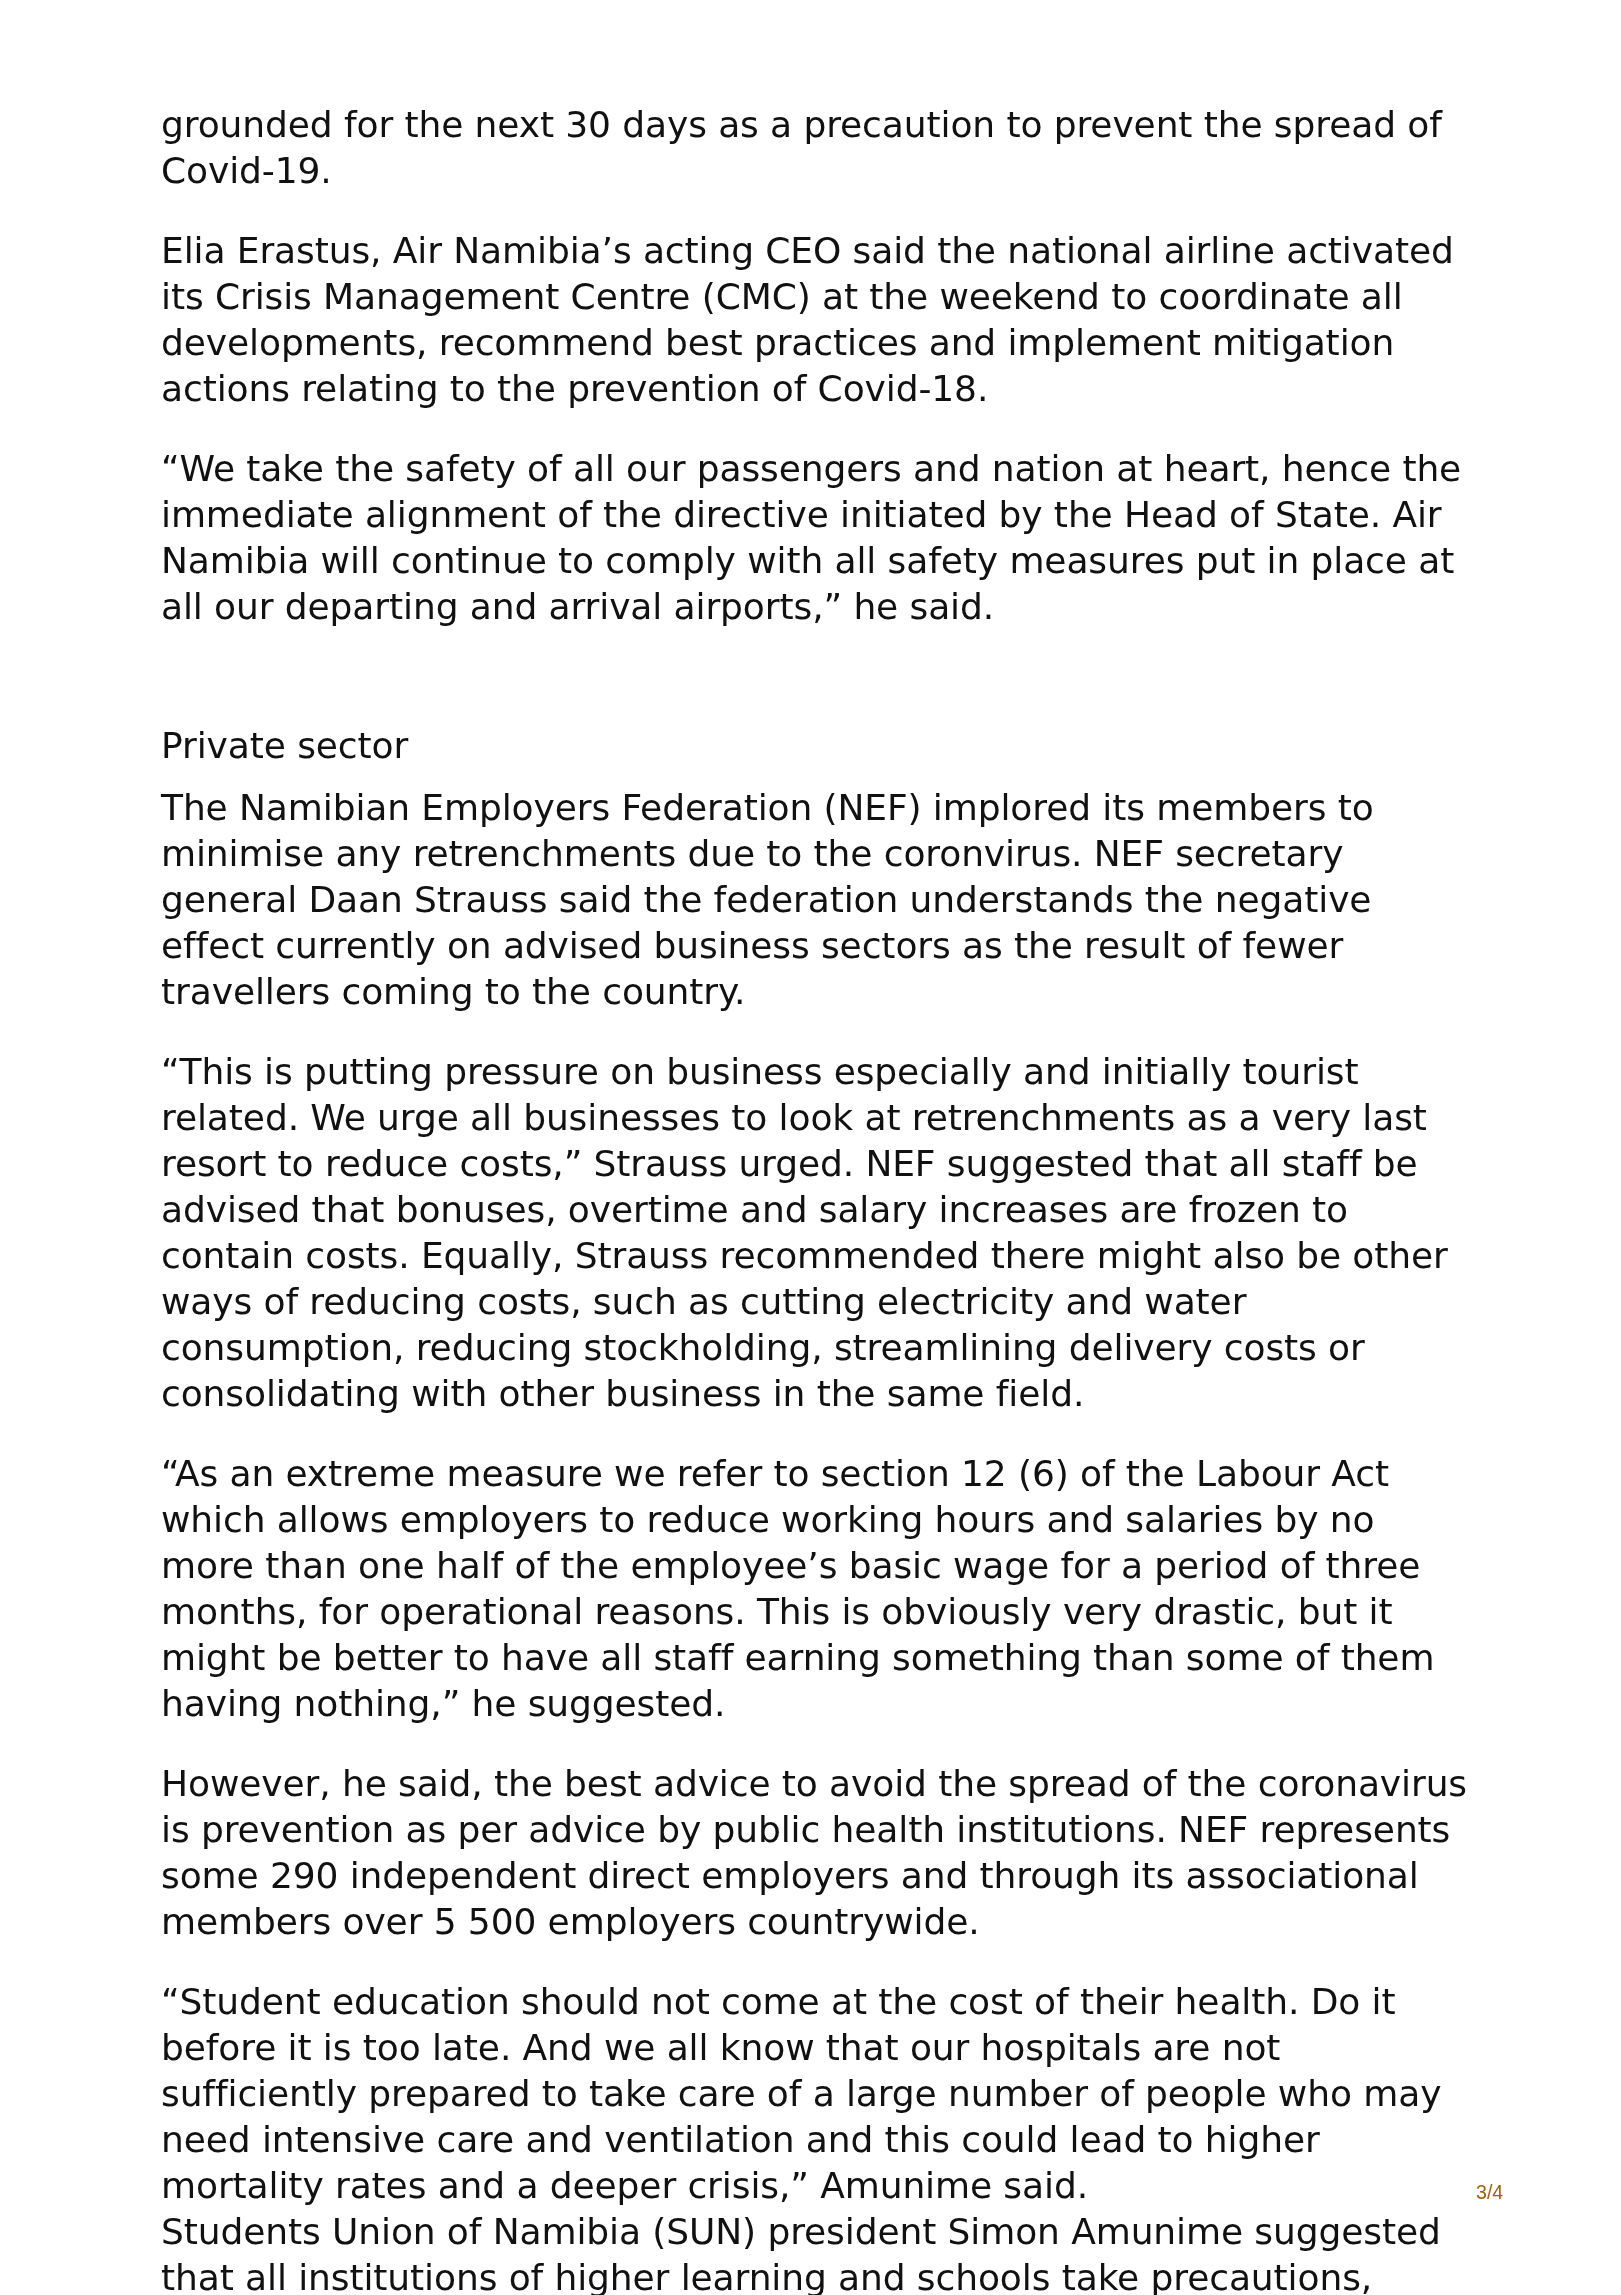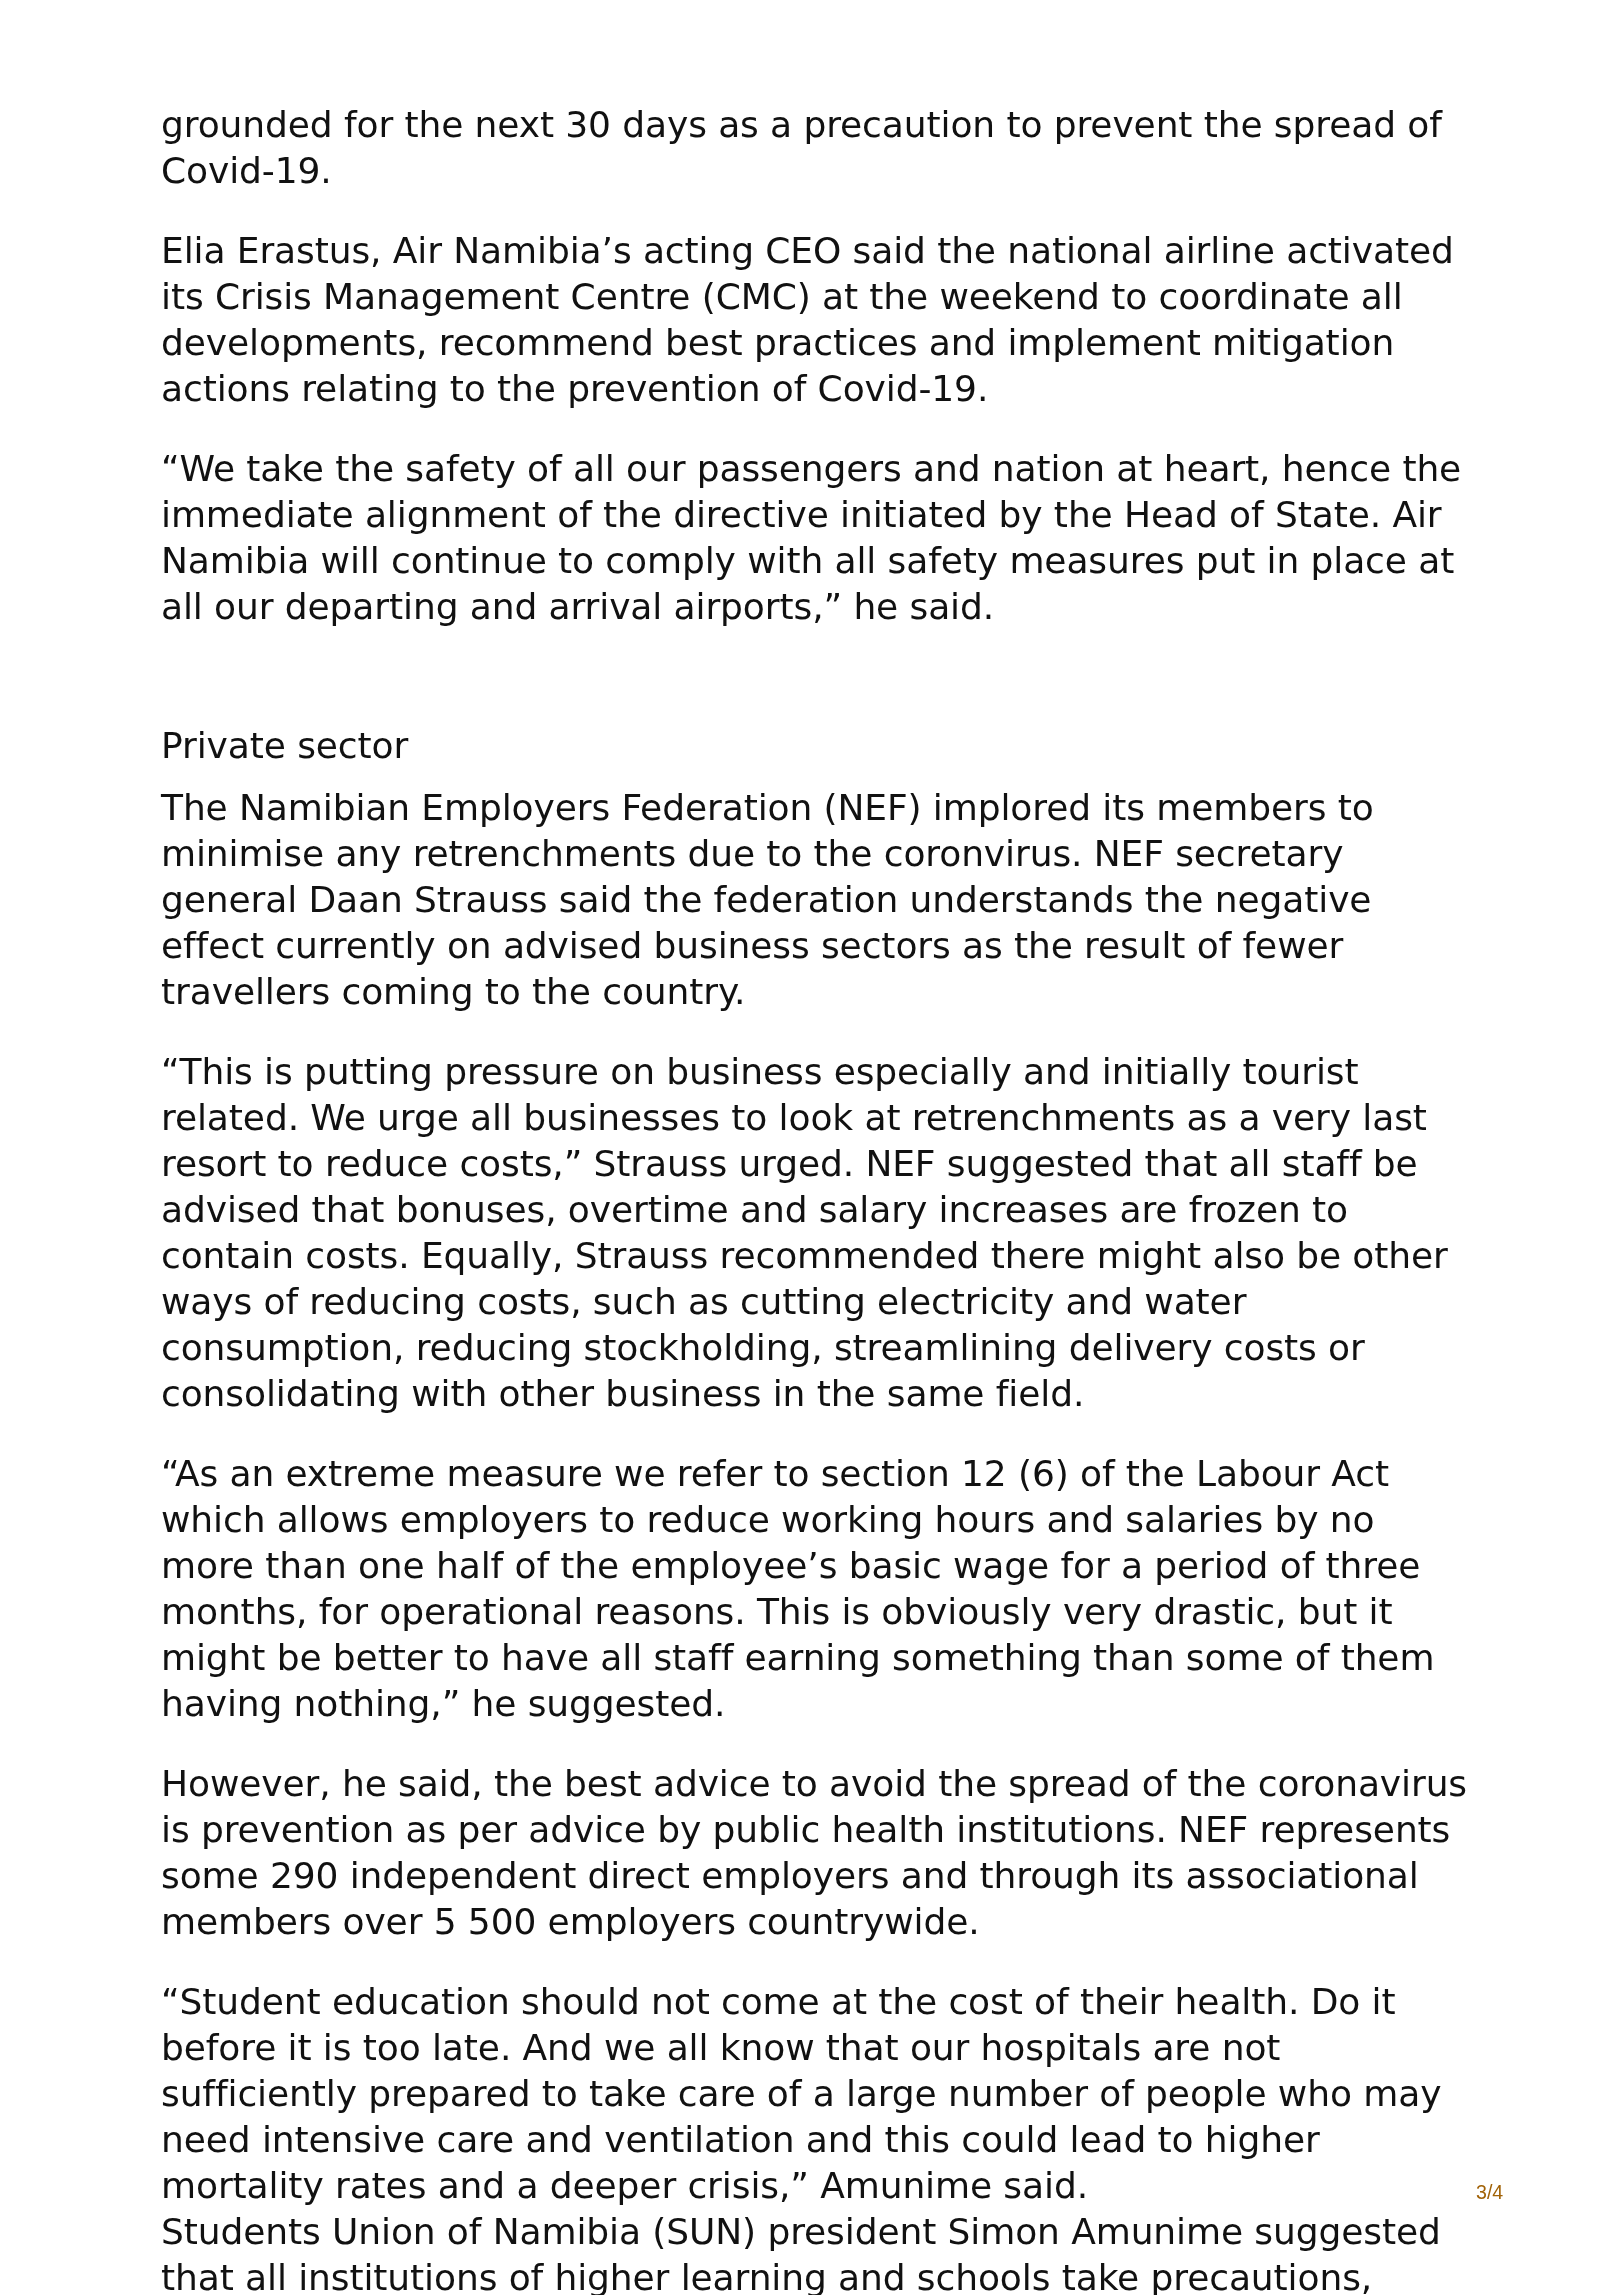--- a/index.html
+++ b/index.html
@@ -44,21 +44,21 @@
       font-size: 19.6px;
       line-height: 23.6px;
       color: #a16207;
     }
   </style>
 </head>
 <body>
 
 <div class="page">
   <p>grounded for the next 30 days as a precaution to prevent the spread of Covid-19.</p>
-  <p>Elia Erastus, Air Namibia’s acting CEO said the national airline activated its Crisis Management Centre (CMC) at the weekend to coordinate all developments, recommend best practices and implement mitigation actions relating to the prevention of Covid-19.</p>
+  <p>Elia Erastus, Air Namibia’s acting CEO said the national airline activated its Crisis Management Centre (CMC) at the weekend to coordinate all developments, recommend best practices and implement mitigation actions relating to the prevention of Covid-18.</p>
   <p>“We take the safety of all our passengers and nation at heart, hence the immediate alignment of the directive initiated by the Head of State. Air Namibia will continue to comply with all safety measures put in place at all our departing and arrival airports,” he said.</p>
   <p class="section-heading">Private sector</p>
   <p>The Namibian Employers Federation (NEF) implored its members to minimise any retrenchments due to the coronvirus. NEF secretary general Daan Strauss said the federation understands the negative effect currently on advised business sectors as the result of fewer travellers coming to the country.</p>
   <p>“This is putting pressure on business especially and initially tourist related. We urge all businesses to look at retrenchments as a very last resort to reduce costs,” Strauss urged. NEF suggested that all staff be advised that bonuses, overtime and salary increases are frozen to contain costs.  Equally, Strauss recommended there might also be other ways of reducing costs, such as cutting electricity and water consumption, reducing stockholding, streamlining delivery costs or consolidating with other business in the same field.</p>
   <p>“As an extreme measure we refer to section 12 (6) of the Labour Act which allows employers to reduce working hours and salaries by no more than one half of the employee’s basic wage for a period of three months, for operational reasons. This is obviously very drastic, but it might be better to have all staff earning something than some of them having nothing,” he suggested.</p>
   <p>However, he said, the best advice to avoid the spread of the coronavirus is prevention as per advice by public health institutions. NEF represents some 290 independent direct employers and through its associational members over 5 500 employers countrywide.</p>
   <p class="tight">“Student education should not come at the cost of their health. Do it before it is too late. And we all know that our hospitals are not sufficiently prepared to take care of a large number of people who may need intensive care and ventilation and this could lead to higher mortality rates and a deeper crisis,” Amunime said.</p>
   <p class="tight">Students Union of Namibia (SUN) president Simon Amunime suggested that all institutions of higher learning and schools take precautions, including utilising online platforms to facilitate e-learning.</p>
 </div>
 

